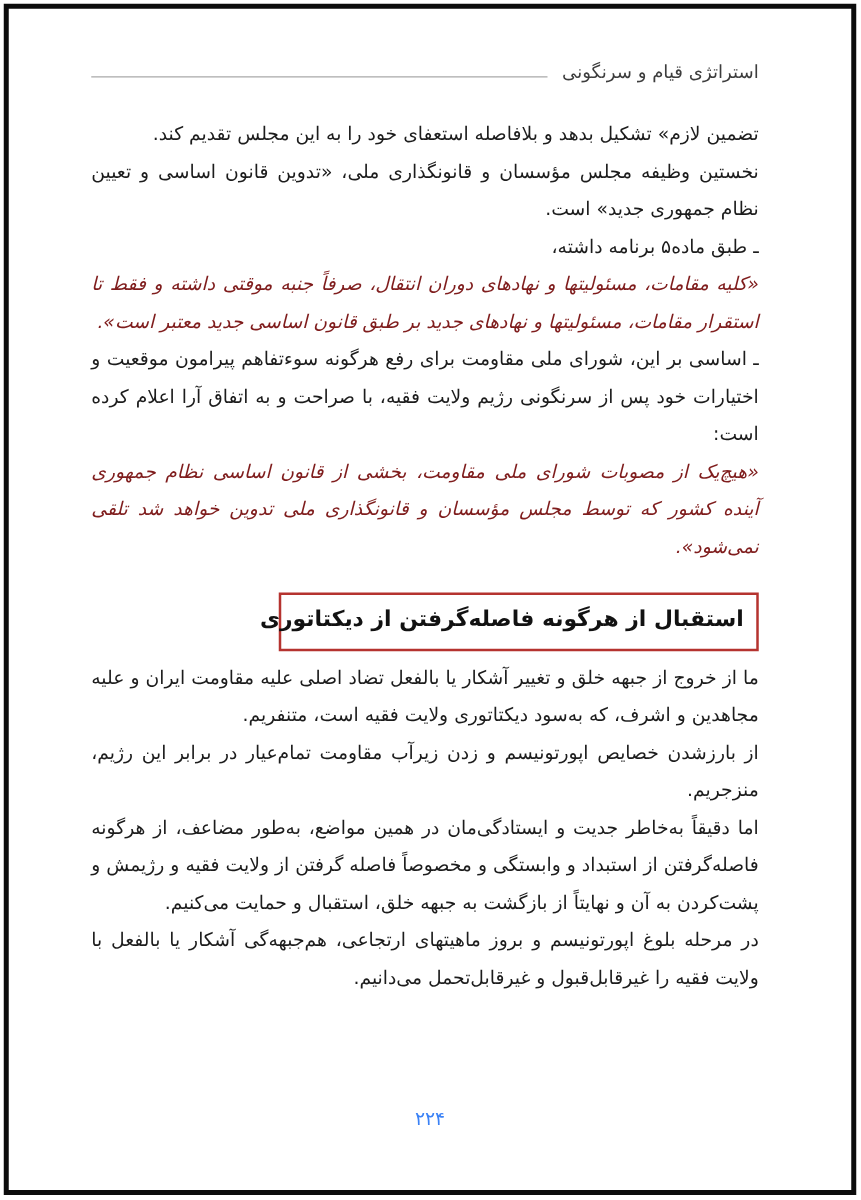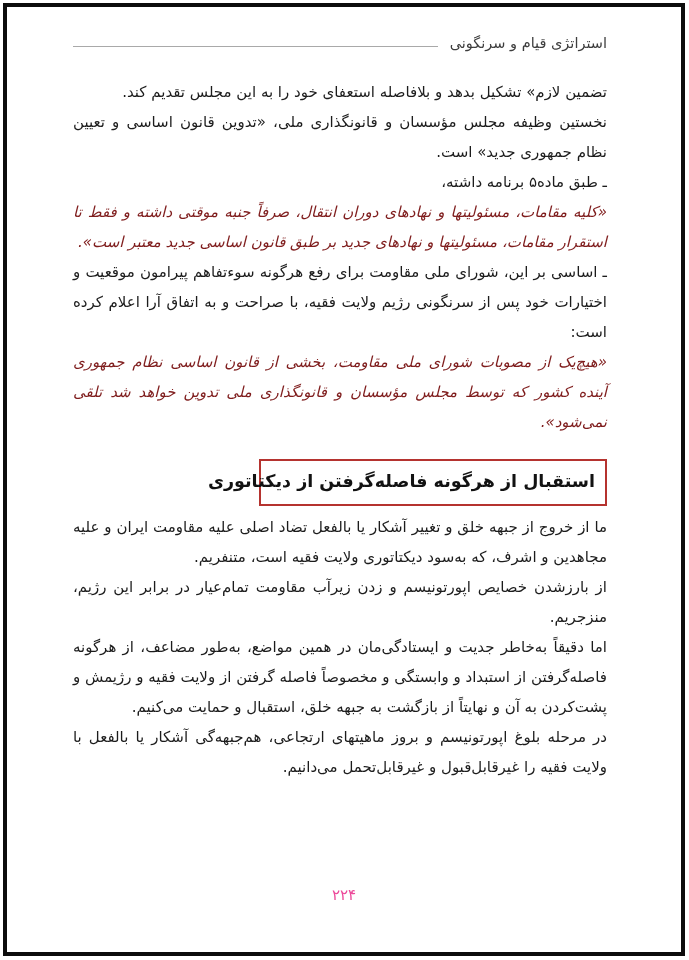--- a/index.html
+++ b/index.html
@@ -19,21 +19,21 @@
     position: absolute;
     top: 3px; left: 3px; right: 4px; bottom: 4px;
     border: 4px solid #0c0c0c;
     background: #ffffff;
     box-sizing: border-box;
   }
   .page-inner {
     position: relative;
     height: 100%;
     box-sizing: border-box;
-    padding: 28px 74px 0 66px;
+    padding: 43px 74px 0 66px;
     direction: rtl;
   }
   .running-head {
     display: flex;
     align-items: center;
     gap: 12px;
     margin-bottom: 26px;
   }
   .running-head-title {
     font-size: 14.5px;
@@ -55,41 +55,41 @@
   .body-text p {
     margin: 0;
     text-align: justify;
   }
   .para-italic {
     font-style: italic;
     color: #7f1d1d;
   }
   .heading-box {
     box-sizing: border-box;
-    width: 348px;
+    width: 384px;
     border: 2.5px solid #b5332f;
     margin: 22px 0 6px 0;
     padding: 5px 10px 7px 8px;
     background: #ffffff;
   }
   .heading-line {
     font-weight: bold;
     font-size: 17.5px;
     line-height: 31px;
     color: #121212;
     white-space: nowrap;
   }
   .page-number {
     position: absolute;
     bottom: 48px;
     left: 0;
     right: 0;
     text-align: center;
     font-size: 15px;
-    color: #ec4899;
+    color: #3b82f6;
   }
 </style>
 </head>
 <body>
 
 <div class="stage">
   <div class="page-frame">
     <div class="page-inner">
 
       <div class="running-head">

